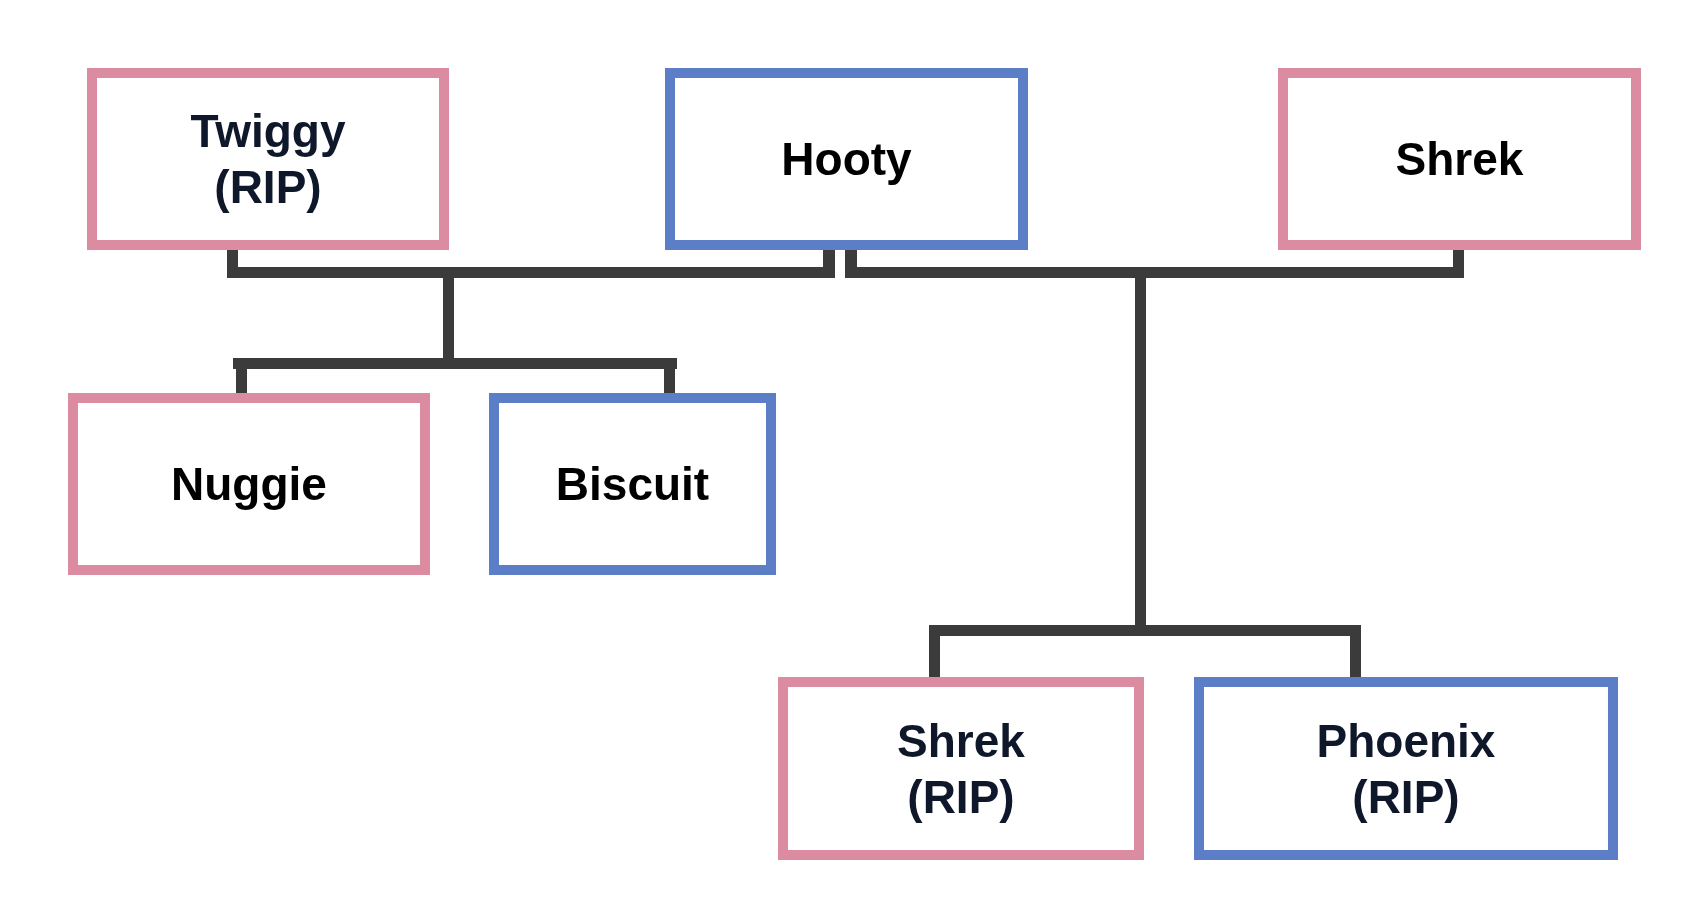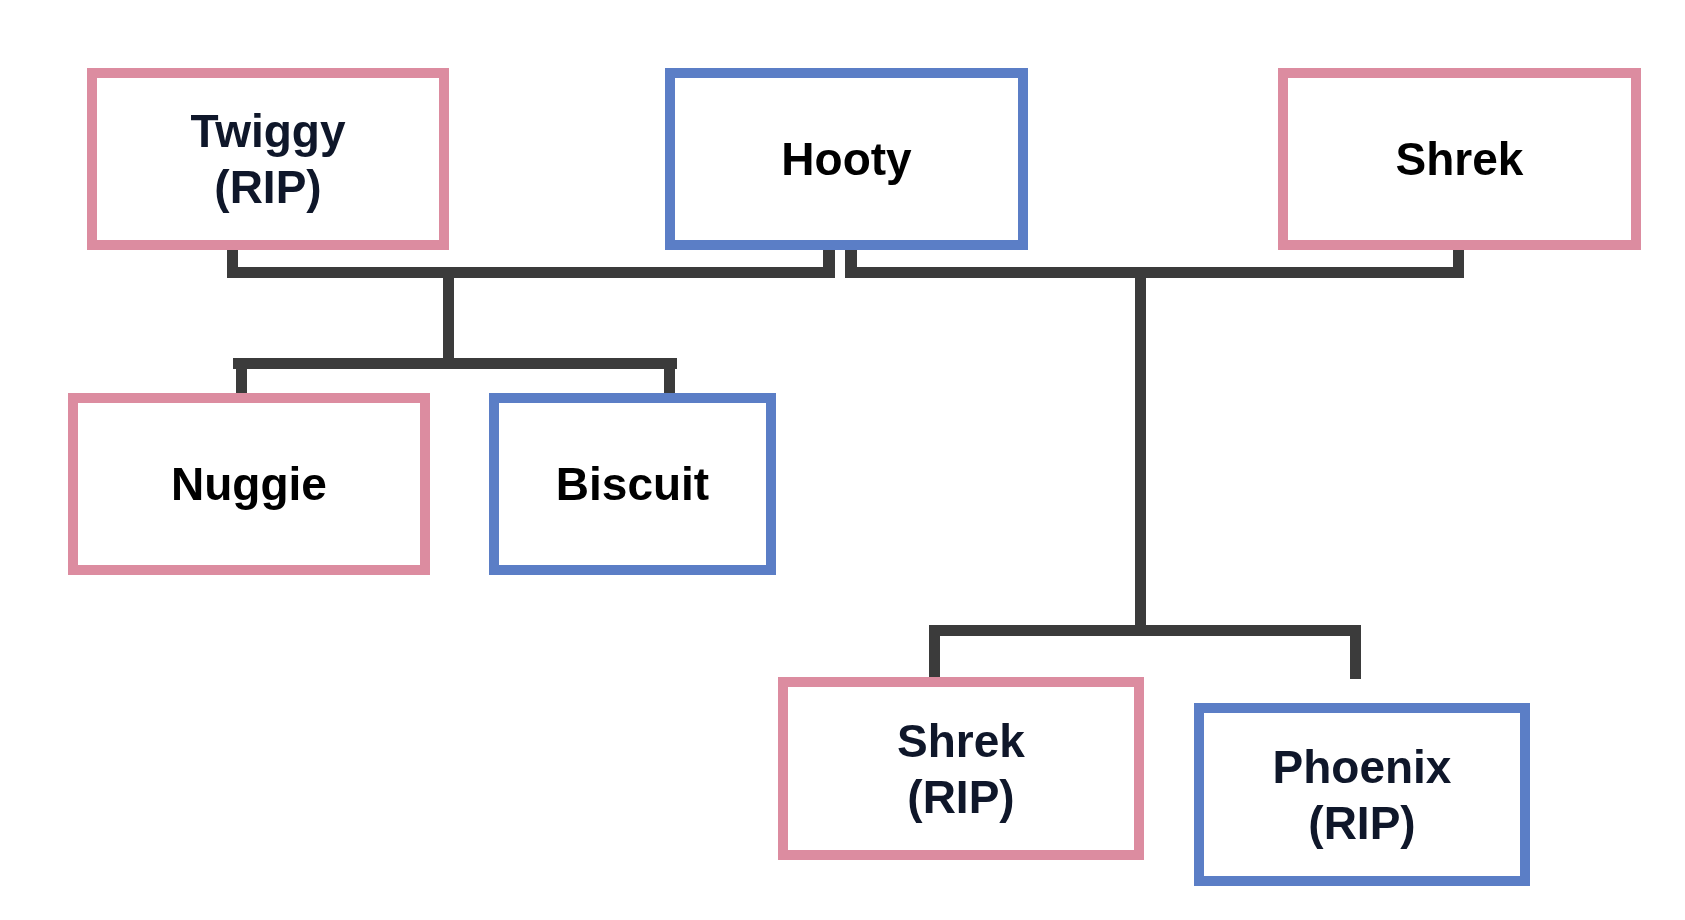--- a/index.html
+++ b/index.html
@@ -81,18 +81,18 @@
   <div class="node blue" style="left:489px; top:393px; width:287px; height:182px;">
     <span>Biscuit</span>
     <span></span>
   </div>
 
   <div class="node pink deceased" style="left:749px; top:677px; width:366px; height:183px;">
     <span>Shrek</span>
     <span>(RIP)</span>
   </div>
 
-  <div class="node blue deceased" style="left:1165px; top:703px; width:336px; height:183px;">
+  <div class="node blue deceased" style="left:1165px; top:677px; width:424px; height:183px;">
     <span>Phoenix</span>
     <span>(RIP)</span>
   </div>
 
 </div>
 
 </body></html>

